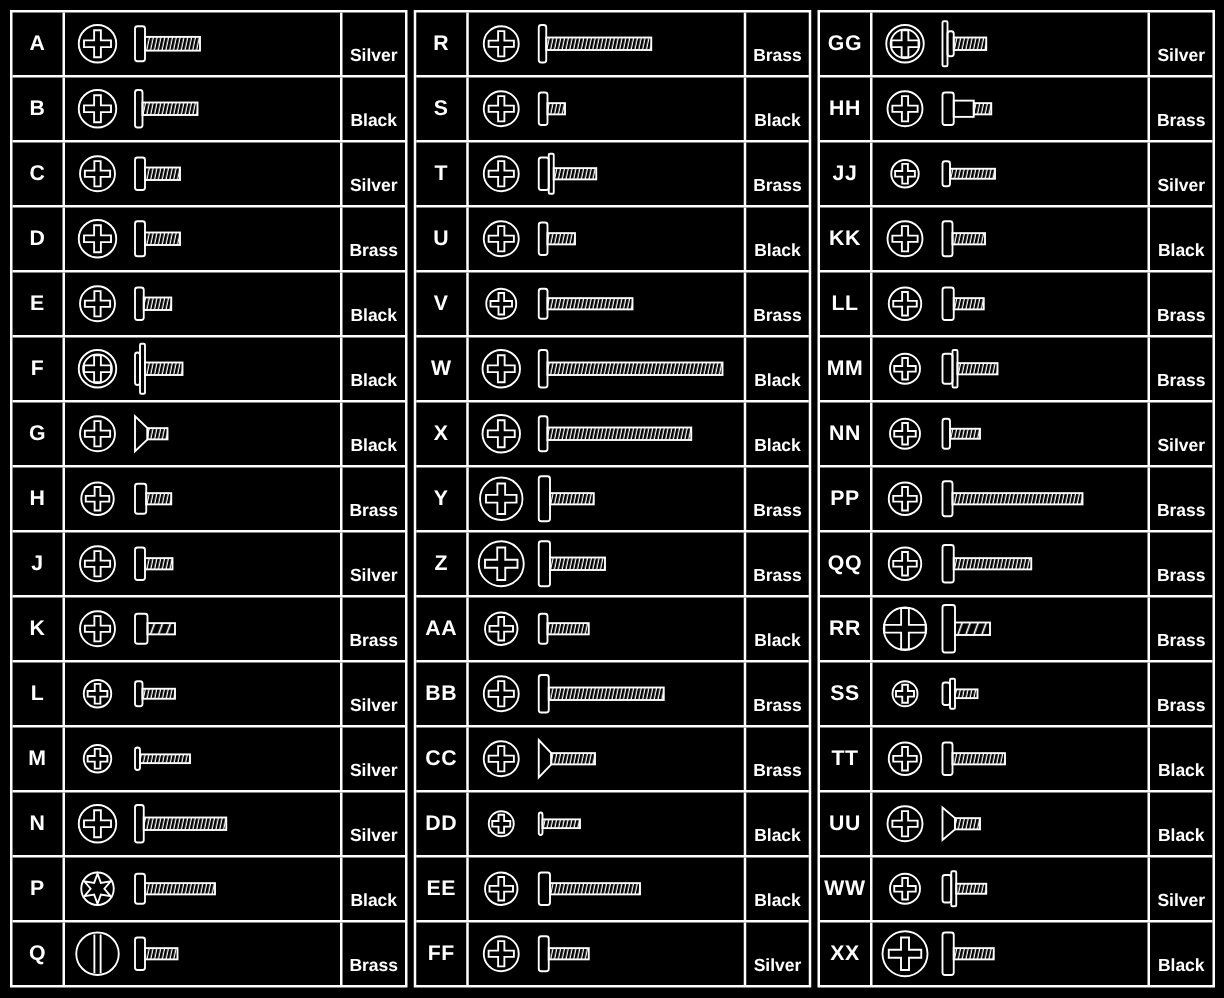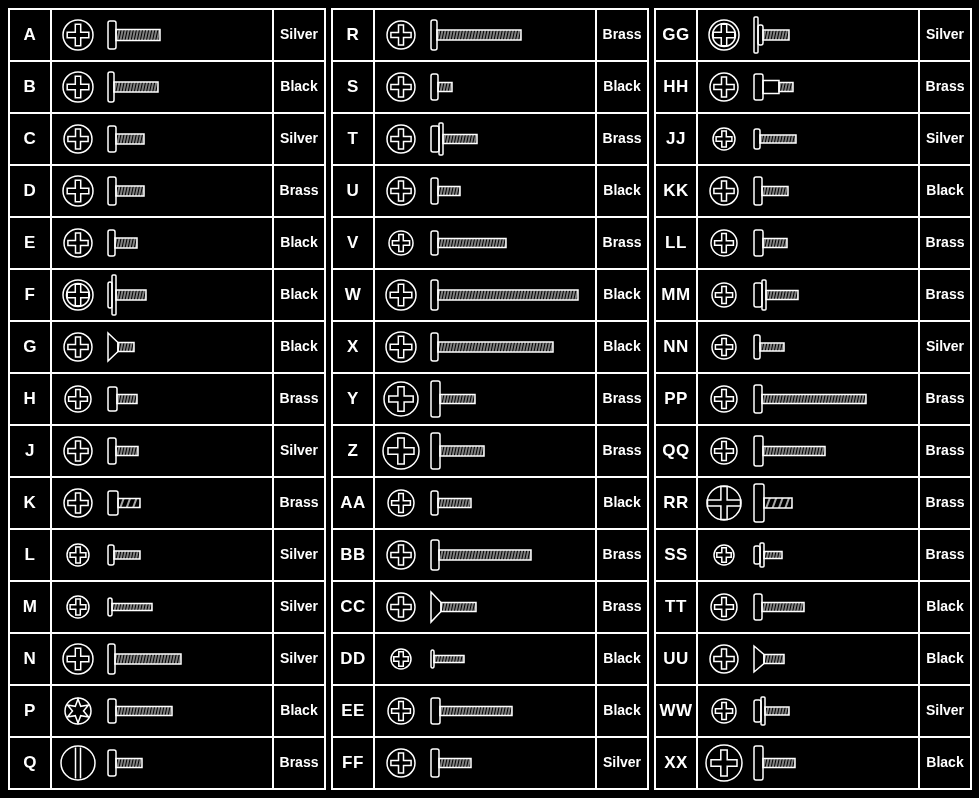--- a/index.html
+++ b/index.html
@@ -11,21 +11,21 @@
            box-sizing:border-box; background:#000; }
   .row { flex:1; display:flex; border-bottom:2px solid #fff; min-height:0; }
   .row:last-child { border-bottom:none; }
   .cell { box-sizing:border-box; }
   .label-cell { width:42px; border-right:2px solid #fff; color:#fff;
                 font-weight:bold; font-size:17px; display:flex;
                 align-items:center; justify-content:center; letter-spacing:0.5px; }
   .draw-cell { flex:1; border-right:2px solid #fff; display:flex;
                align-items:center; overflow:hidden; }
   .finish-cell { width:50px; display:flex; align-items:flex-end;
-                 justify-content:center; padding-bottom:18px; color:#fff;
+                 justify-content:center; padding-bottom:8px; color:#fff;
                  font-weight:bold; font-size:14px; }
   svg.screw { display:block; }
 </style>
 </head>
 <body>
 
 <svg width="0" height="0" style="position:absolute">
   <defs>
     <pattern id="hatch-fine" patternUnits="userSpaceOnUse" width="3" height="14" patternTransform="rotate(12)">
       <line x1="1" y1="0" x2="1" y2="14" stroke="#ffffff" stroke-width="1"></line>

